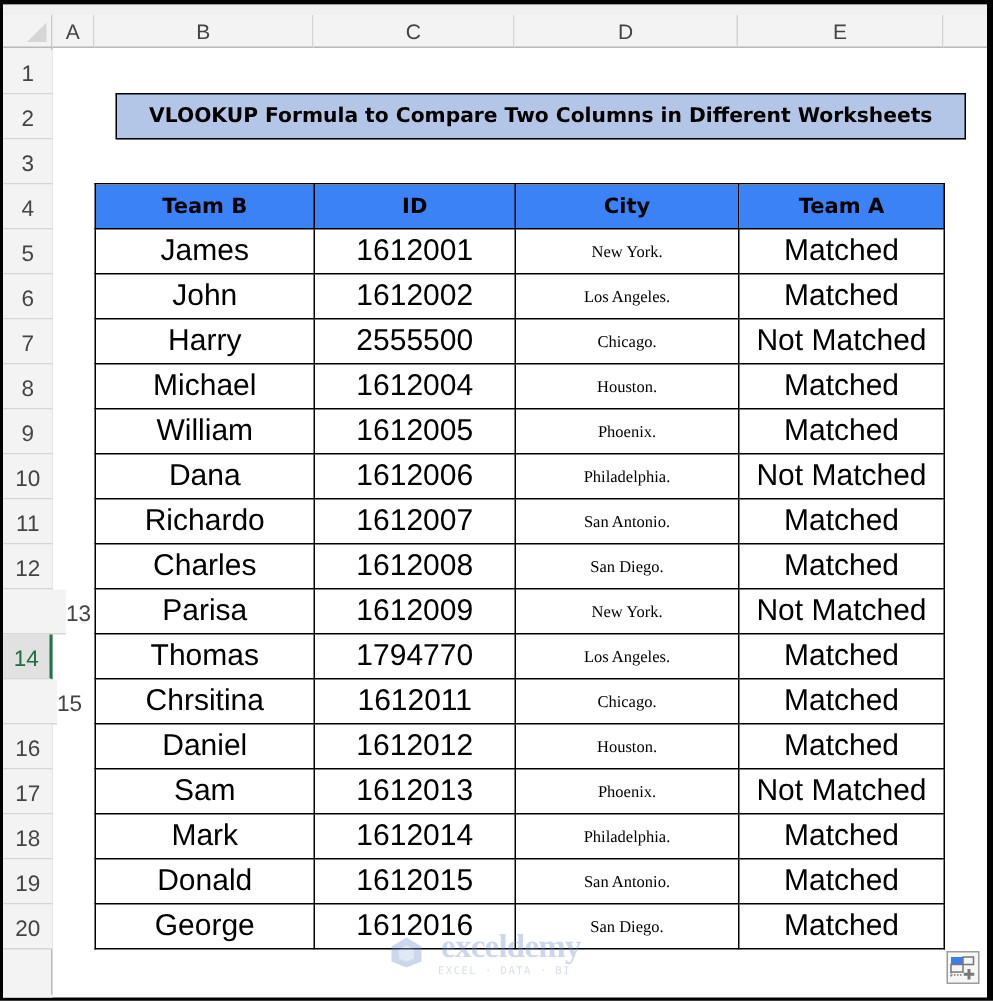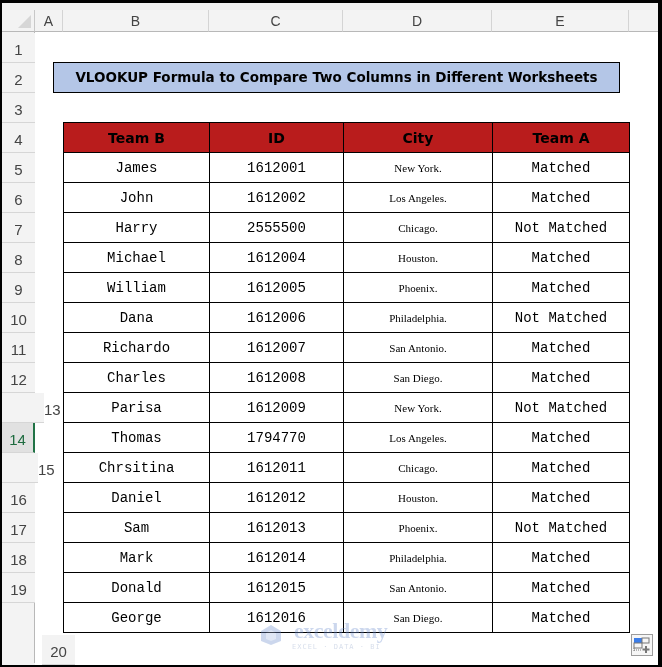--- a/index.html
+++ b/index.html
@@ -30,38 +30,38 @@
       position: absolute; left: 0; top: 29px; width: 33px; height: 633px;
       background: #f3f3f3; border-right: 1px solid #b8b8b8;
     }
     .rowhdr {
       position: absolute; left: 0; width: 33px; height: 30px; line-height: 34px;
       text-align: center; font-family: "Liberation Sans", sans-serif; font-size: 15px; color: #444;
       border-bottom: 1px solid #d6d6d6; background: #f3f3f3;
     }
     .rowhdr.selected { background: #e1e1e1; color: #1e6b3f; border-right: 2px solid #217346; }
     .title-box {
-      position: absolute; left: 51px; top: 59px; width: 567px; height: 31px;
+      position: absolute; left: 75px; top: 59px; width: 567px; height: 31px;
       background: #b4c6e7; border: 1px solid #000;
       font-family: "DejaVu Sans", sans-serif; font-weight: bold; font-size: 13.5px;
       text-align: center; line-height: 29px; color: #000;
     }
     table.data {
       position: absolute; left: 61px; top: 119px; border-collapse: collapse;
       table-layout: fixed;
     }
     table.data th, table.data td {
       border: 1px solid #000; height: 30px; text-align: center; padding: 0;
       color: #000; white-space: nowrap; overflow: hidden;
     }
     table.data th {
-      background: #b91c1c; font-family: "DejaVu Sans", sans-serif; font-weight: bold; font-size: 14px;
+      background: #3b82f6; font-family: "DejaVu Sans", sans-serif; font-weight: bold; font-size: 14px;
     }
     td.c-name, td.c-id, td.c-team {
-      font-family: Liberation Mono, monospace; font-size: 14px;
+      font-family: Liberation Sans, sans-serif; font-size: 20px;
     }
     td.c-city { font-family: Liberation Serif, serif; font-size: 11px; color: #111; }
     .watermark {
       position: absolute; left: 258px; top: 617px; width: 160px; height: 32px; opacity: 0.35;
     }
     .wm-logo {
       position: absolute; left: 0; top: 4px; width: 22px; height: 22px;
     }
     .wm-text {
       position: absolute; left: 34px; top: -2px; font-family: Liberation Serif, serif;
@@ -107,21 +107,21 @@
       <div class="rowhdr" style="top: 300px;">10</div>
       <div class="rowhdr" style="top: 330px;">11</div>
       <div class="rowhdr" style="top: 360px;">12</div>
       <div class="rowhdr" style="top: 390px; padding-left: 42px;">13</div>
       <div class="rowhdr selected" style="top: 420px;">14</div>
       <div class="rowhdr" style="top: 450px; padding-left: 36px;">15</div>
       <div class="rowhdr" style="top: 480px;">16</div>
       <div class="rowhdr" style="top: 510px;">17</div>
       <div class="rowhdr" style="top: 540px;">18</div>
       <div class="rowhdr" style="top: 570px;">19</div>
-      <div class="rowhdr" style="top: 632px; margin-left: 40px;">20</div>
+      <div class="rowhdr" style="top: 600px;">20</div>
       <div class="rowhdr" style="top: 660px;">21</div>
     </div>
 
   <div class="title-box">VLOOKUP Formula to Compare Two Columns in Different Worksheets</div>
 
   <table class="data">
     <colgroup>
       <col style="width:146px">
         <col style="width:134px">
         <col style="width:149px">

